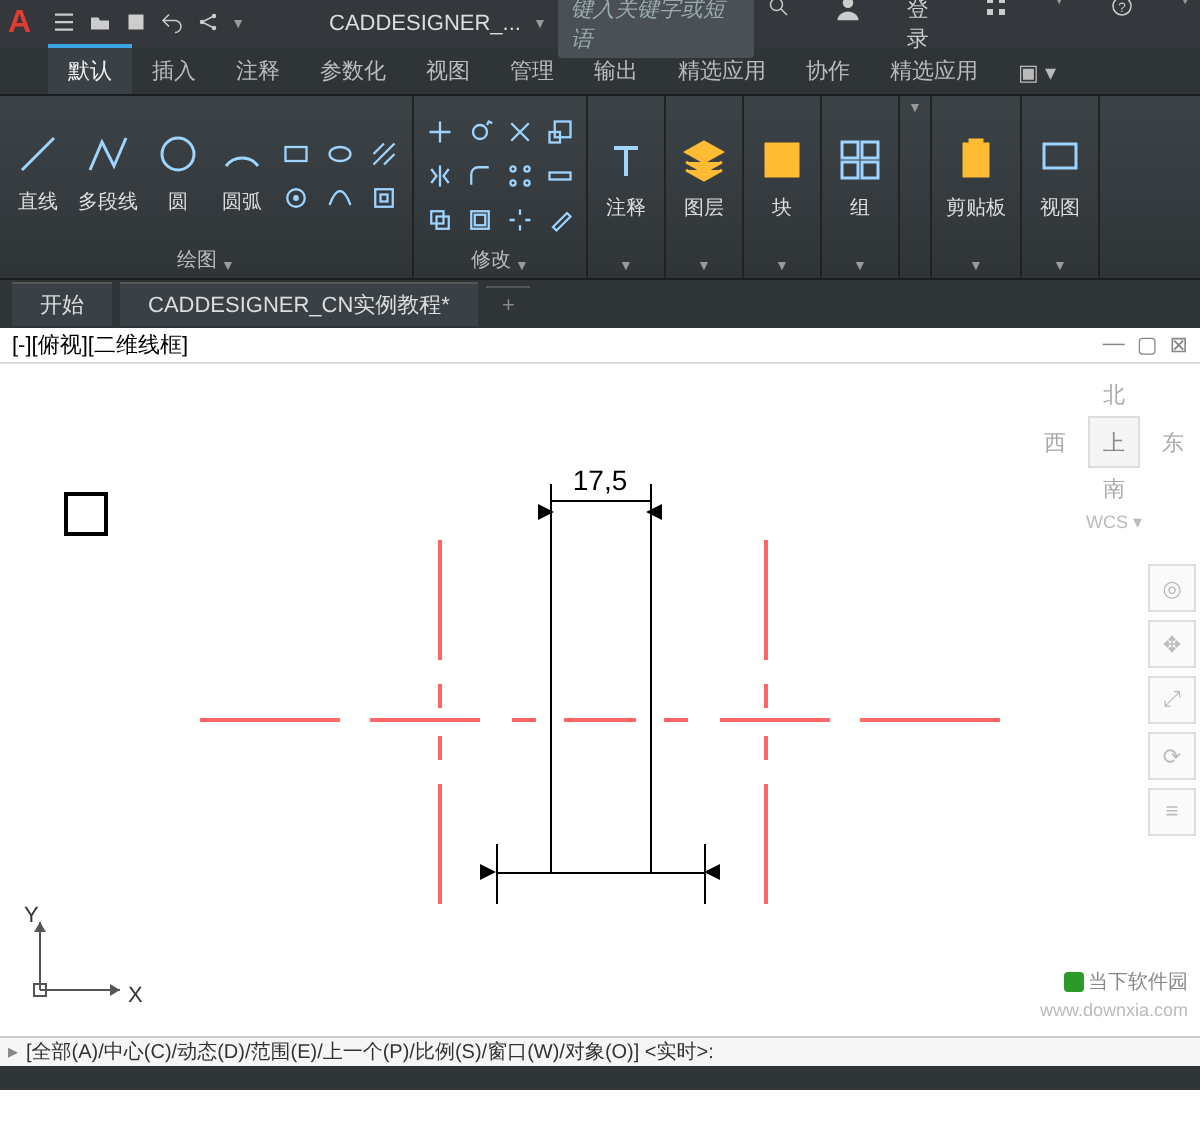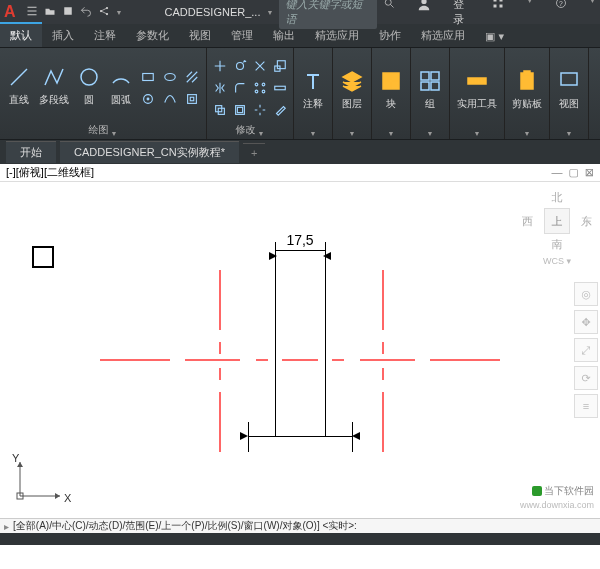--- a/index.html
+++ b/index.html
@@ -6,21 +6,21 @@
   body { background: #fff; width: 600px; height: 569px; overflow: hidden; position: relative; }
   .titlebar { background: #34383c; height: 24px; display: flex; align-items: center; color: #ccc; font-size: 11px; padding: 0 4px; gap: 6px; }
   .brand { color: #e03c31; font-weight: bold; font-size: 16px; margin-right: 4px; }
   .titlebar .title { color: #ddd; margin-left: 36px; }
   .searchbox { background: #4a5055; border-radius: 2px; padding: 2px 6px; color: #9aa; font-style: italic; }
   .titlebar .right { margin-left: auto; display: flex; align-items: flex-start; gap: 22px; }
   .icon-small svg { width: 12px; height: 12px; fill: #ccc; }
   .icon-med svg { width: 14px; height: 14px; fill: #ccc; }
   .tabs { background: #2f3437; height: 24px; display: flex; align-items: flex-end; color: #ccc; font-size: 11px; border-bottom: 1px solid #1a1d1f; }
   .tab { padding: 4px 10px; cursor: pointer; color: #bbb; }
-  .tab.active { background: #3a4146; color: #eee; border-top: 2px solid #3da5e4; }
+  .tab.active { background: #3a4146; color: #eee; border-top: 2px solid #3da5e4; margin-left: 24px; }
   .ribbon { background: linear-gradient(#3c4347,#2f3437); height: 92px; display: flex; color: #ddd; font-size: 10px; border-bottom: 1px solid #1a1d1f; }
   .panel { display: flex; flex-direction: column; border-right: 1px solid #222; padding: 2px 4px 0 4px; }
   .panel-body { flex: 1; display: flex; align-items: center; gap: 2px; }
   .panel-title { text-align: center; font-size: 10px; color: #bbb; padding: 1px 0 2px 0; display: flex; align-items: flex-end; justify-content: center; gap: 2px; }
   .big-btn { display: flex; flex-direction: column; align-items: center; gap: 2px; padding: 2px 3px; cursor: pointer; border-radius: 2px; min-width: 28px; }
   .big-btn.accent .bigicon svg rect, .big-btn.accent .bigicon svg path { fill: #ffbb33; }
   .bigicon svg { width: 24px; height: 24px; stroke: #9fd4ff; fill: none; stroke-width: 1.5; }
   .bigicon.accent svg * { stroke: #ffbb33; }
   .big-btn span { font-size: 10px; color: #ddd; white-space: nowrap; }
   .smallgrid { display: grid; grid-template-columns: repeat(3, 20px); grid-auto-rows: 20px; gap: 2px; margin-top: 4px; }
@@ -330,29 +330,20 @@
             </svg></div>
           <span>组</span>
         </div>
       </div>
     <div class="panel-title">
         <span class="dropdown-caret">▼</span>
       </div>
   </div>
 
   <div class="panel">
-    <div class="panel-body">
-        <div class="big-btn accent">
-          <div class="bigicon accent"><svg viewBox="0 0 24 24">
-              <rect x="3" y="9" width="18" height="6" stroke="#ffbb33"></rect>
-              <path d="M6 9v6M9 9v6M12 9v6M15 9v6M18 9v6" stroke="#ffbb33"></path>
-            </svg></div>
-          <span>实用工具</span>
-        </div>
-      </div>
     <div class="panel-title">
         <span class="dropdown-caret">▼</span>
       </div>
   </div>
 
   <div class="panel">
     <div class="panel-body">
         <div class="big-btn accent">
           <div class="bigicon accent"><svg viewBox="0 0 24 24">
               <rect x="6" y="4" width="12" height="16" stroke="#ffbb33"></rect>

